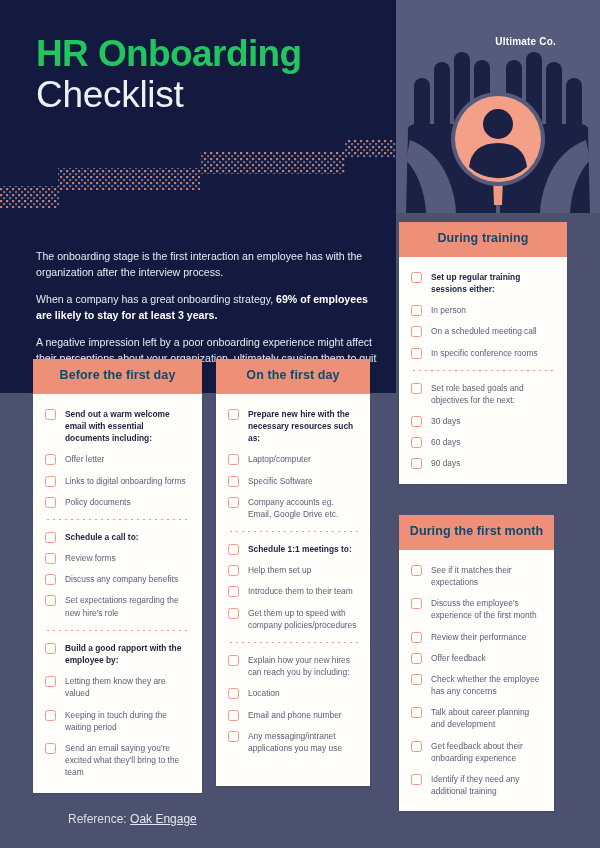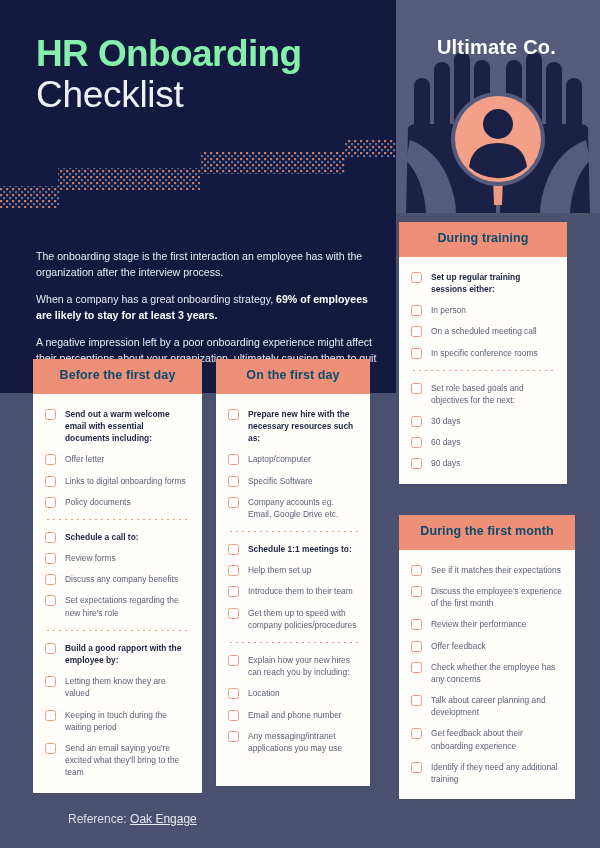--- a/index.html
+++ b/index.html
@@ -15,27 +15,27 @@
   .header {
     position:absolute; left:0; top:0; width:600px; height:213px;
     background:#141a3f; overflow:hidden;
   }
   .header-right {
     position:absolute; right:0; top:0; width:204px; height:213px;
     background:#565b7b; overflow:hidden;
   }
   .brand {
     position:absolute; right:44px; top:36px;
-    color:#ffffff; font-size:20px; font-weight:bold; letter-spacing:.2px;
+    color:#ffffff; font-size:10px; font-weight:bold; letter-spacing:.2px;
     white-space:nowrap;
   }
   .hands-svg { position:absolute; left:0; top:0; width:204px; height:213px; }
   .title-wrap { position:absolute; left:36px; top:33px; }
   .title-line1 {
-    color:#86efac; font-size:37px; font-weight:bold; line-height:1.12;
+    color:#22c55e; font-size:37px; font-weight:bold; line-height:1.12;
     letter-spacing:-0.6px; white-space:nowrap;
   }
   .title-line2 {
     color:#eef0f6; font-size:37px; font-weight:normal; line-height:1.15;
     letter-spacing:-0.3px; white-space:nowrap;
   }
   .dots-band { position:absolute; left:0; top:140px; width:400px; height:80px; }
 
   
   .navy-body {
@@ -76,21 +76,21 @@
     flex:0 0 auto; width:11px; height:11px; border:1.3px solid #ef9b84;
     border-radius:2.5px; margin-right:9px; margin-top:1px; background:#fff;
   }
   .itxt { font-size:8.4px; line-height:1.45; color:#5a6076; }
   .item.head .itxt { font-weight:bold; color:#1d2342; }
 
   
   #card-before { left:33px;  top:359px; width:169px; }
   #card-first  { left:216px; top:359px; width:154px; }
   #card-train  { left:399px; top:222px; width:168px; }
-  #card-month  { left:399px; top:515px; width:176px; }
+  #card-month  { left:399px; top:515px; width:155px; }
 
   #card-before .card-body, #card-first .card-body { min-height:392px; }
 
   
   .footer {
     position:absolute; left:32px; top:812px;
     color:#dcdfe9; font-size:12px;padding-left:36px;
   }
   .footer a { color:#e8eaf2; text-decoration:underline; }
 </style>

